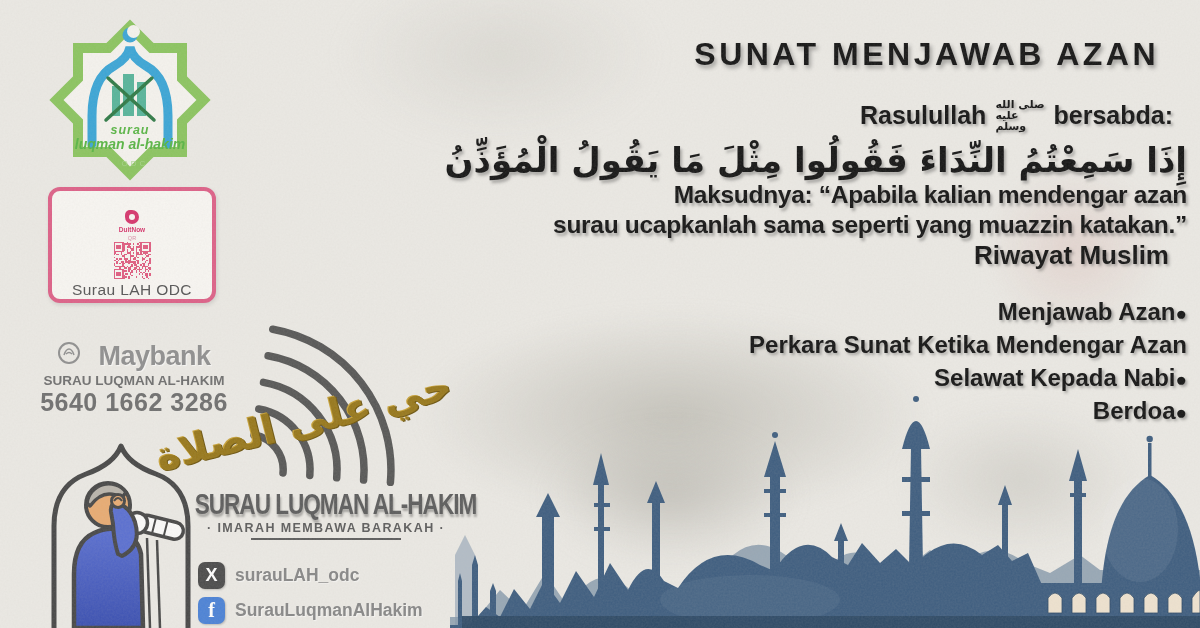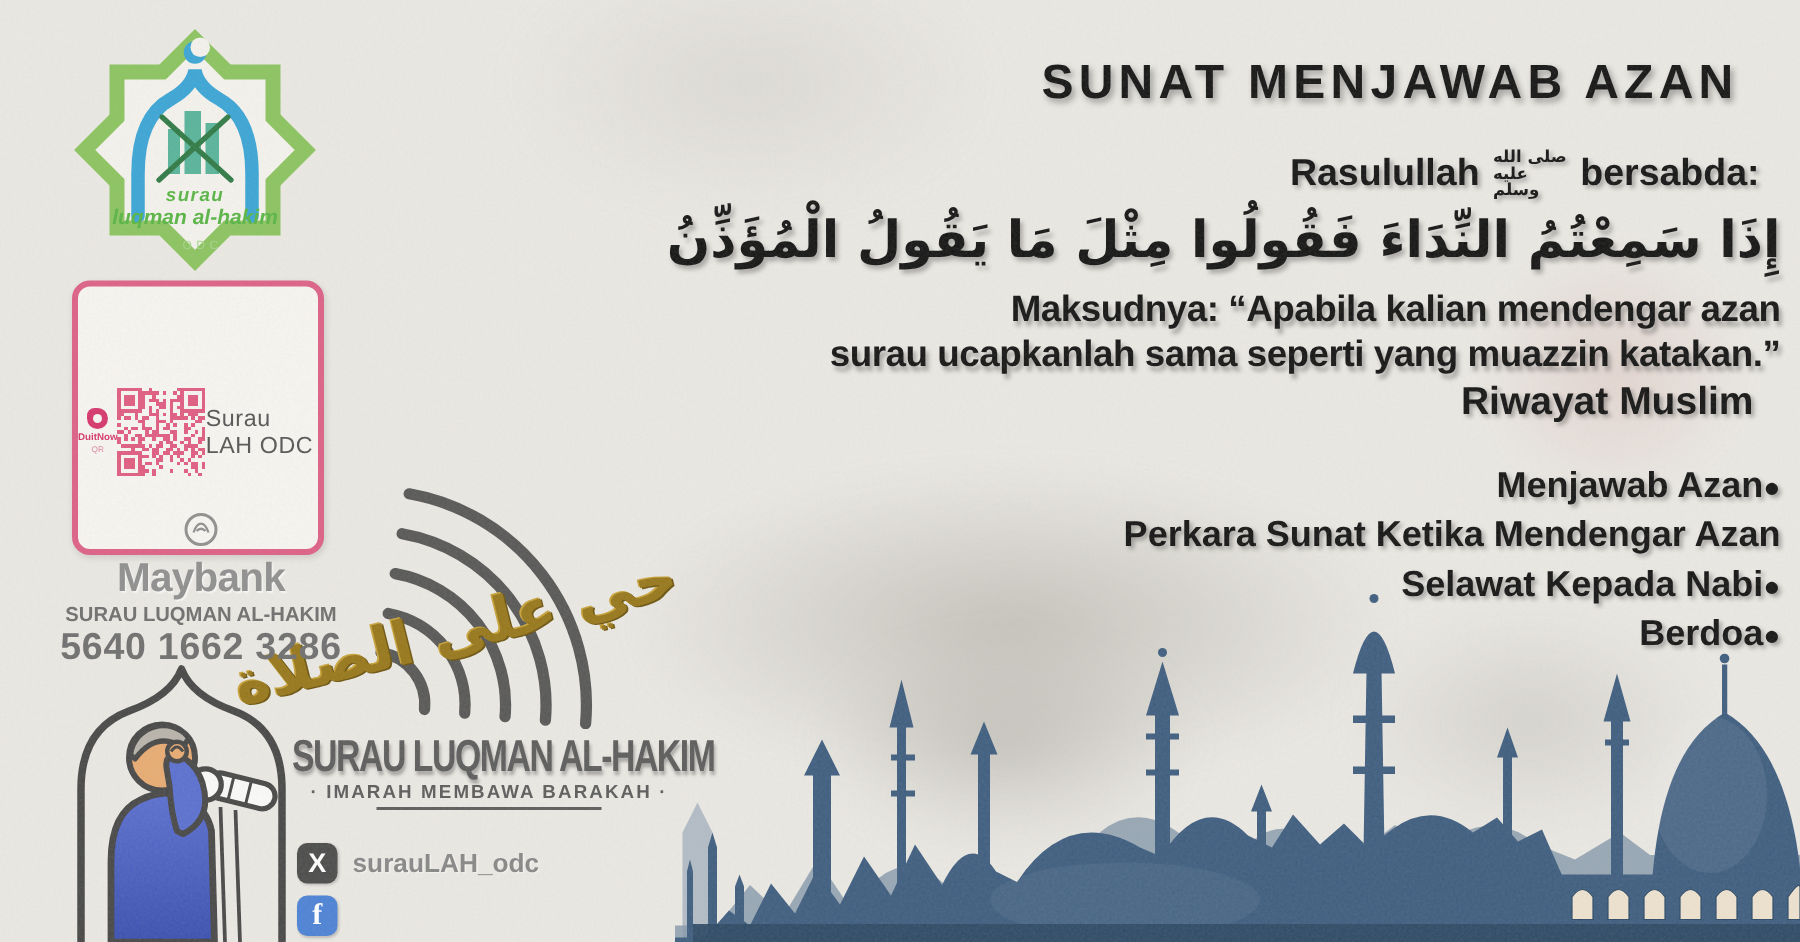--- a/index.html
+++ b/index.html
@@ -31,42 +31,42 @@
     display:flex;flex-direction:column;align-items:flex-end;color:#141414;z-index:6;}
   .main-title{font-size:32px;font-weight:700;letter-spacing:3.5px;margin-right:28px;
     text-shadow:2px 3px 4px rgba(55,55,55,.45);margin-left:26px;}
   .rasul{display:flex;align-items:center;gap:9px;margin-top:26px;margin-right:14px;
     font-size:25px;font-weight:700;text-shadow:2px 2px 3px rgba(55,55,55,.4);}
   .honorific{display:flex;flex-direction:column;align-items:flex-end;direction:rtl;
     font-family:"DejaVu Sans",sans-serif;font-size:11px;line-height:11px;font-weight:700;}
   .hadith{width:100%;text-align:center;direction:rtl;white-space:nowrap;
     font-family:"DejaVu Sans",sans-serif;font-size:34px;font-weight:700;margin-top:8px;
     text-shadow:2px 3px 3px rgba(55,55,55,.35);}
-  .maksud{margin-top:12px;text-align:right;font-size:24.5px;font-weight:700;
+  .maksud{text-align:right;font-size:24.5px;font-weight:700;
     line-height:1.22;letter-spacing:-.3px;text-shadow:2px 3px 3px rgba(55,55,55,.4);}
   .riwayat{margin-right:18px;font-size:26px;font-weight:700;
     text-shadow:2px 2px 3px rgba(55,55,55,.4);}
   .sunat-list{margin-top:24px;text-align:right;font-size:24px;font-weight:700;
     line-height:1.38;text-shadow:2px 2px 3px rgba(55,55,55,.4);}
   .sunat-list .bullet{font-size:19px;}
   
   .logo-wrap{left:40px;top:16px;width:180px;height:168px;z-index:5;}
-  .qr-card{left:48px;top:187px;width:168px;height:183px;box-sizing:border-box;
+  .qr-card{left:48px;top:187px;width:168px;height:116px;box-sizing:border-box;
     background:#f8f6f2;border:4px solid #dd6087;border-radius:12px;z-index:5;
-    display:flex;flex-direction:row;align-items:center;padding-top:19px;
+    display:flex;flex-direction:column;align-items:center;padding-top:19px;
     box-shadow:1px 2px 4px rgba(0,0,0,.12);}
   .duitnow{display:flex;flex-direction:column;align-items:center;line-height:8px;}
   .duitnow-d{width:14px;height:14px;background:#d6356c;border-radius:5px 7px 7px 7px;position:relative;}
   .duitnow-d::after{content:"";position:absolute;left:4px;top:4px;width:6px;height:6px;
     background:#f8f6f2;border-radius:50%;}
   .duitnow-txt{font-size:6.5px;font-weight:700;color:#d6356c;margin-top:2px;}
   .duitnow-txt2{font-size:5.5px;color:#d98aa5;}
   .qr-label{font-size:15.5px;color:#555;margin-top:2px;letter-spacing:.4px;}
   .maybank{left:34px;top:341px;width:200px;text-align:center;z-index:5;}
-  .mb-row{display:flex;align-items:center;justify-content:center;gap:5px;flex-direction:column;}
+  .mb-row{display:flex;align-items:flex-start;justify-content:center;gap:17px;}
   .maybank-name{font-size:27px;font-weight:700;color:#8f8f8f;letter-spacing:-.5px;
     text-shadow:1px 1px 1px rgba(255,255,255,.7);}
   .acct-name{font-size:13.5px;font-weight:700;color:#6f6f6f;margin-top:1px;}
   .acct-num{font-size:25px;font-weight:700;color:#6f6f6f;letter-spacing:.5px;text-align:center;}
   .waves{left:228px;top:320px;z-index:4;}
   .gold-callig{left:152px;top:398px;z-index:4;direction:rtl;
     font-family:"DejaVu Sans",sans-serif;font-size:40px;font-weight:700;color:#97771a;
     transform:rotate(-14deg);letter-spacing:-1px;
     text-shadow:1px 1px 0 #6d550f, -1px -1px 0 #c8a238;}
   .muezzin{left:30px;top:434px;z-index:5;}
@@ -249,20 +249,21 @@
     <div class="org-rule"></div>
   </div>
 
   <div class="abs social">
     <div class="social-row">
       <div class="icon-badge x-badge">X</div>
       <span class="social-handle">surauLAH_odc</span>
     </div>
     <div class="social-row">
       <div class="icon-badge fb-badge">f</div>
+      <span class="social-handle">SurauLuqmanAlHakim</span>
     </div>
   </div>
 
   <div class="right-col">
     <div class="main-title">SUNAT MENJAWAB AZAN</div>
     <div class="rasul">
       <span>Rasulullah</span>
       <span class="honorific">
         <span>صلى الله</span>
         <span>عليه</span>

